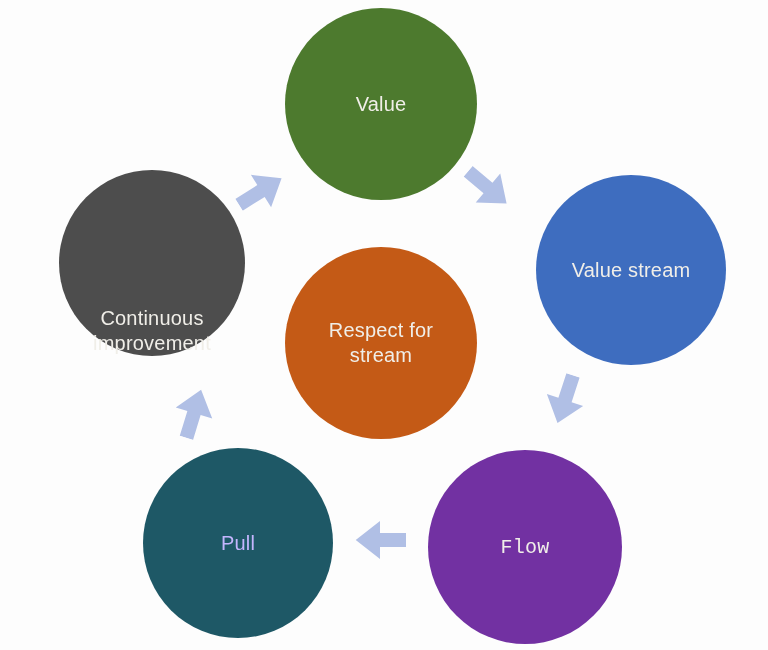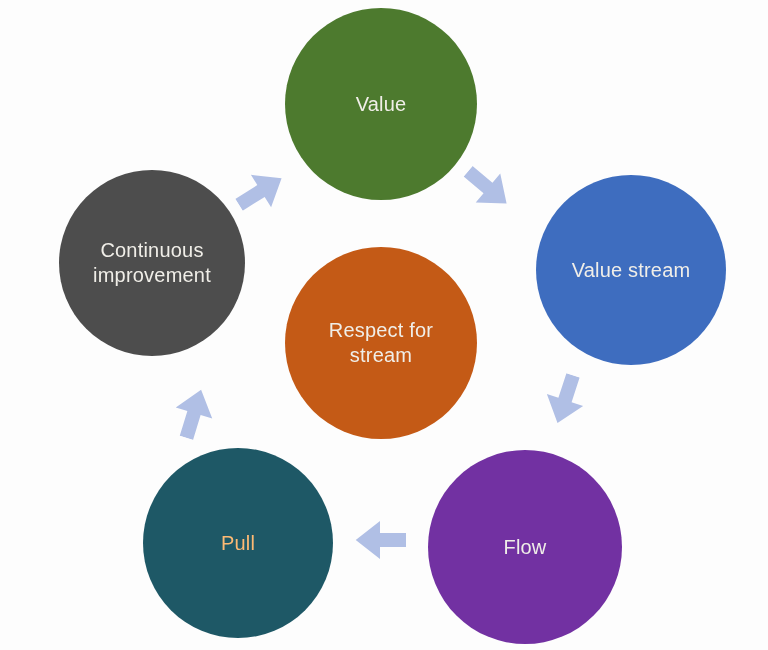--- a/index.html
+++ b/index.html
@@ -27,21 +27,21 @@
     max-width: 150px;
     font-size: 20px;
     line-height: 25px;
     letter-spacing: 0.2px;
   }
   
   .node-value                  { left: 285px; top: 8px;   width: 192px; height: 192px; }
   .node-value-stream           { left: 536px; top: 175px; width: 190px; height: 190px; text-align: right; }
   .node-flow                   { left: 428px; top: 450px; width: 194px; height: 194px; }
   .node-pull                   { left: 143px; top: 448px; width: 190px; height: 190px; }
-  .node-continuous-improvement { left: 59px;  top: 170px; width: 186px; height: 186px; }
+  .node-continuous-improvement { left: 59px;  top: 170px; width: 186px; height: 186px; align-items: flex-end; }
   .node-center                 { left: 285px; top: 247px; width: 192px; height: 192px; }
   
   .arrow {
     position: absolute;
     width: 52px;
     height: 42px;
   }
   .arrow-1 { left: 235px; top: 170px; transform: rotate(-32deg); }
   .arrow-2 { left: 462px; top: 167px; transform: rotate(40deg); }
   .arrow-3 { left: 539px; top: 379px; transform: rotate(108deg); }
@@ -54,25 +54,25 @@
 <div class="canvas" style="background: rgb(253, 253, 253); padding-left: 16px;">
 
   <div class="circle node-value" style="background: rgb(77, 122, 46); color: rgb(240, 238, 232);">
     <span class="label">Value</span>
   </div>
 
   <div class="circle node-value-stream" style="background: rgb(62, 109, 191); color: rgb(240, 238, 232);">
     <span class="label">Value stream</span>
   </div>
 
-  <div class="circle node-flow" style="background: rgb(114, 49, 162); color: rgb(240, 238, 232);">
+  <div class="circle node-flow" style="background: rgb(114, 49, 162); color: rgb(240, 238, 232); font-family: Liberation Mono, monospace;">
     <span class="label">Flow</span>
   </div>
 
-  <div class="circle node-pull" style="background: rgb(30, 88, 102); color: #fdba74;">
+  <div class="circle node-pull" style="background: rgb(30, 88, 102); color: #c4b5fd;">
     <span class="label">Pull</span>
   </div>
 
   <div class="circle node-continuous-improvement" style="background: rgb(77, 77, 77); color: rgb(240, 238, 232);">
     <span class="label">Continuous improvement</span>
   </div>
 
   <div class="circle node-center" style="background: rgb(196, 90, 22); color: rgb(240, 238, 232);">
     <span class="label">Respect for stream</span>
   </div>

